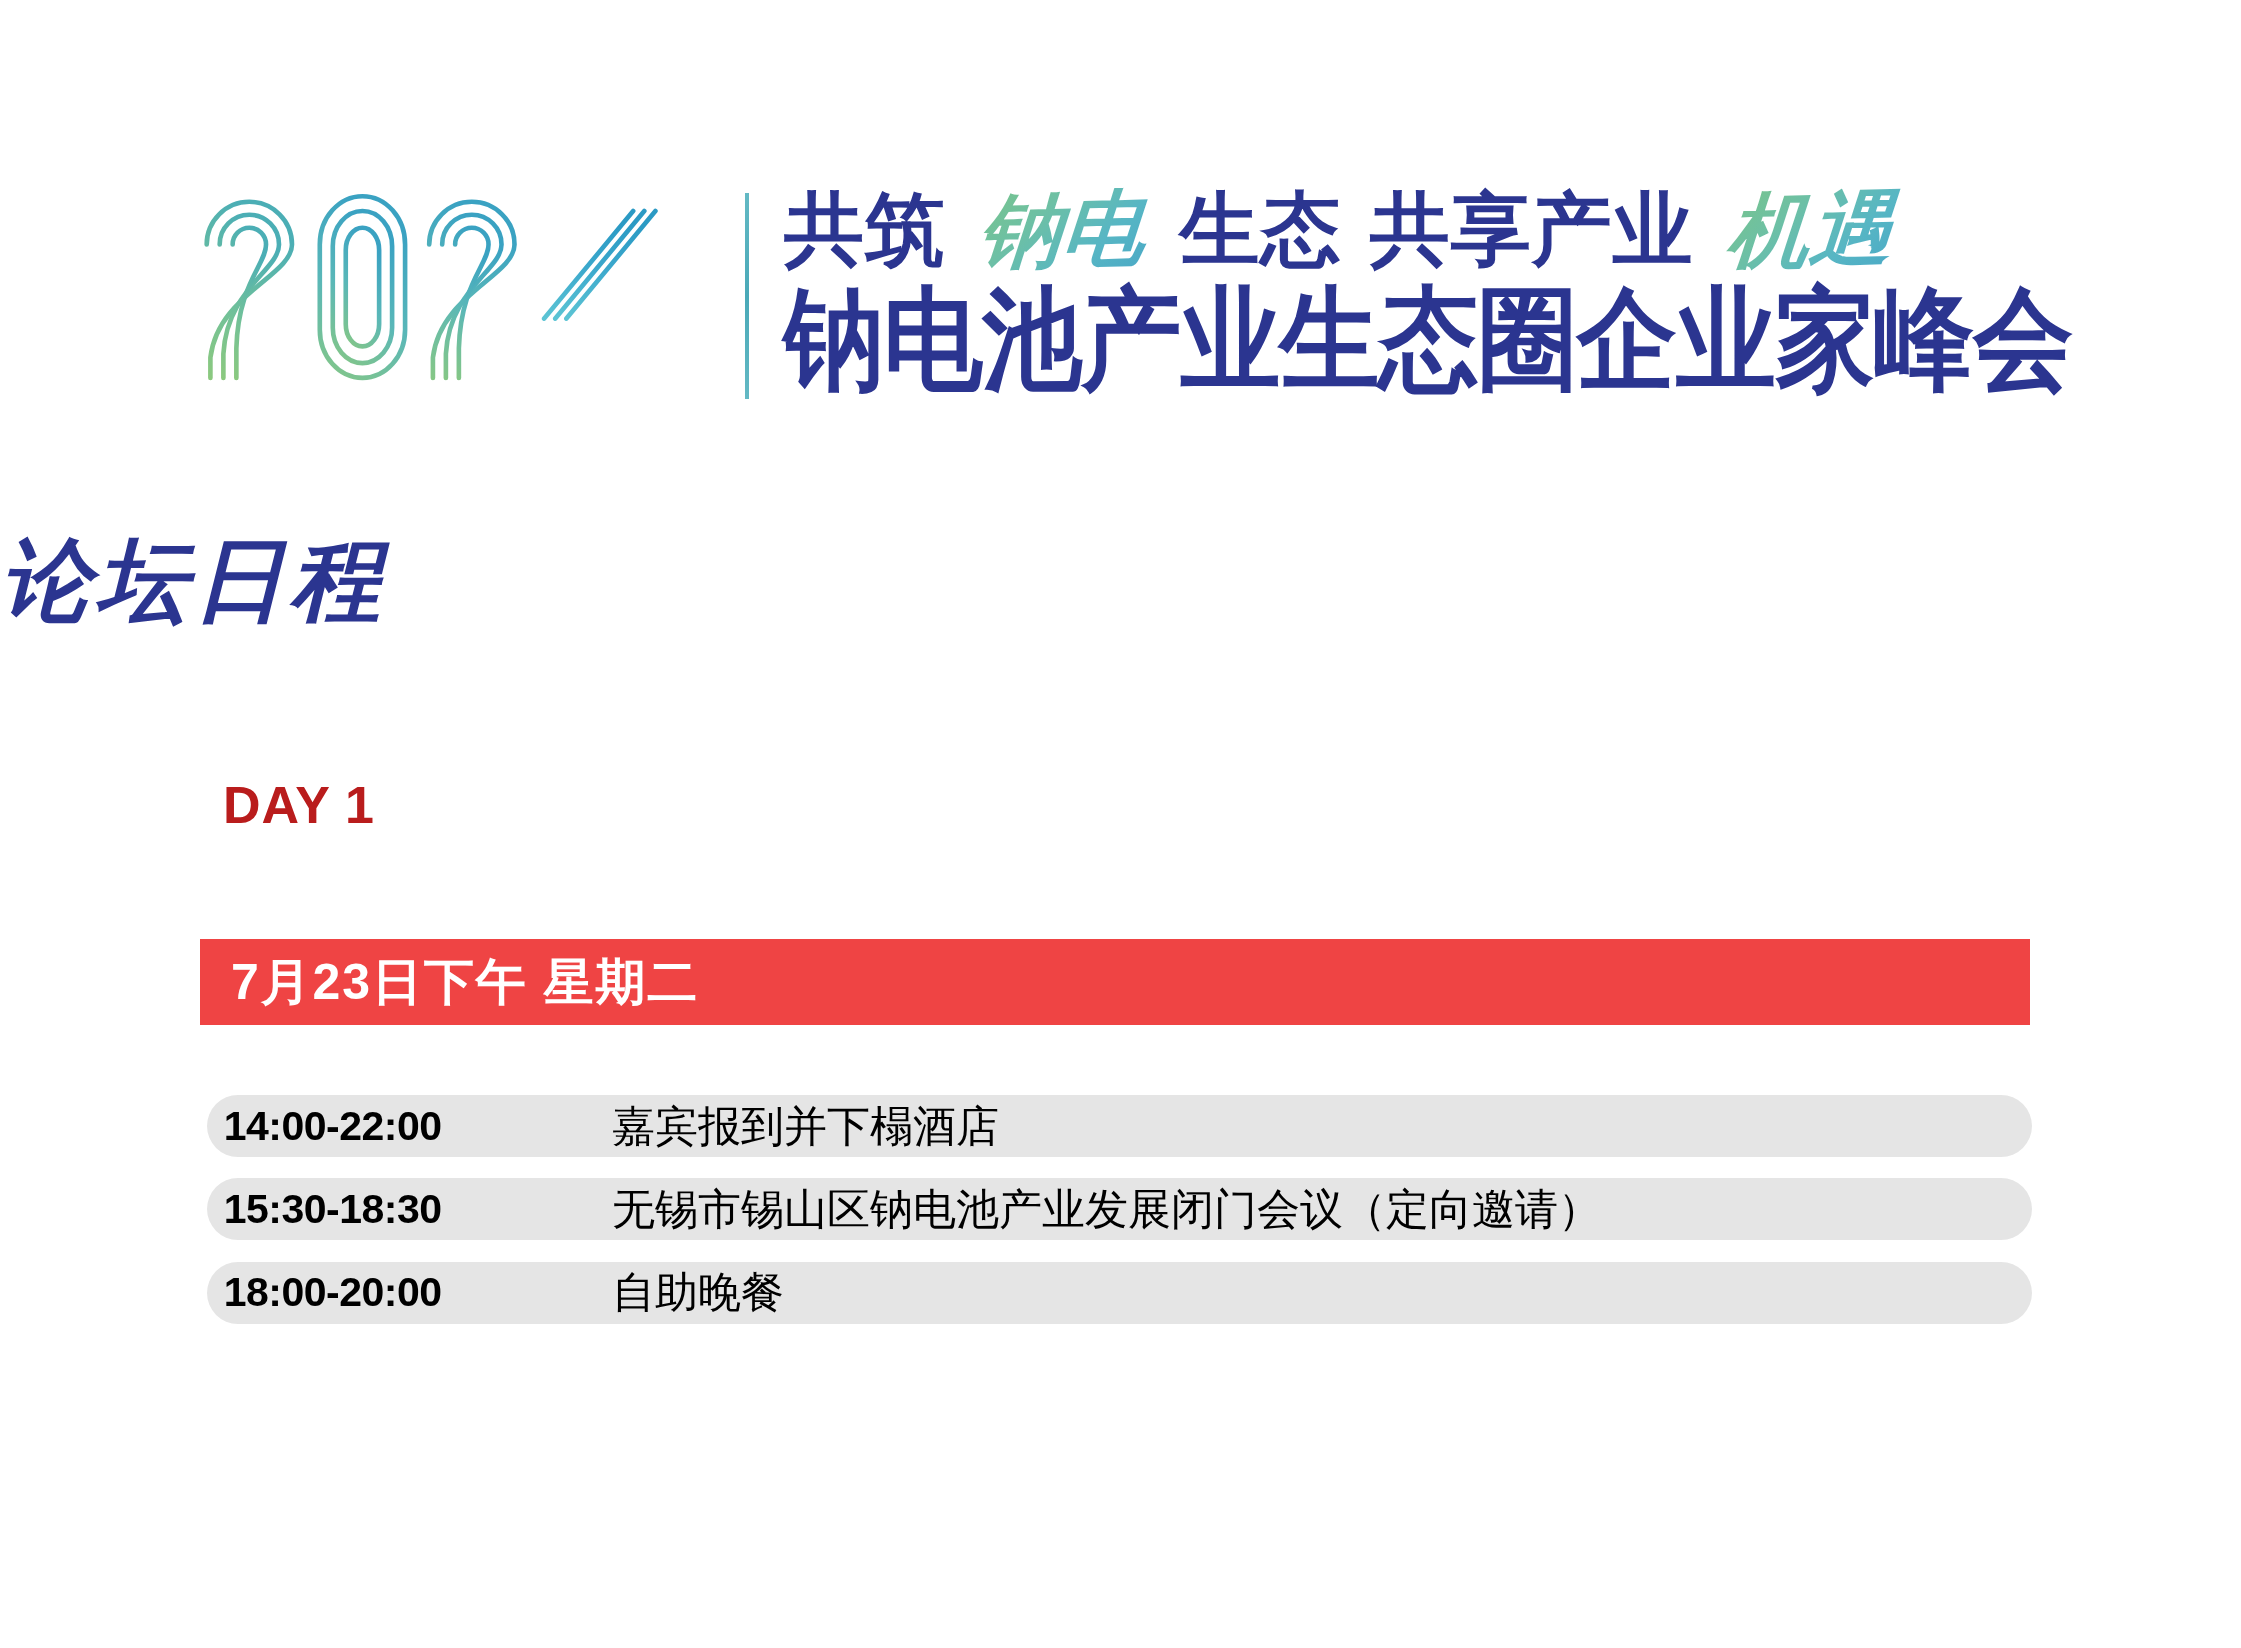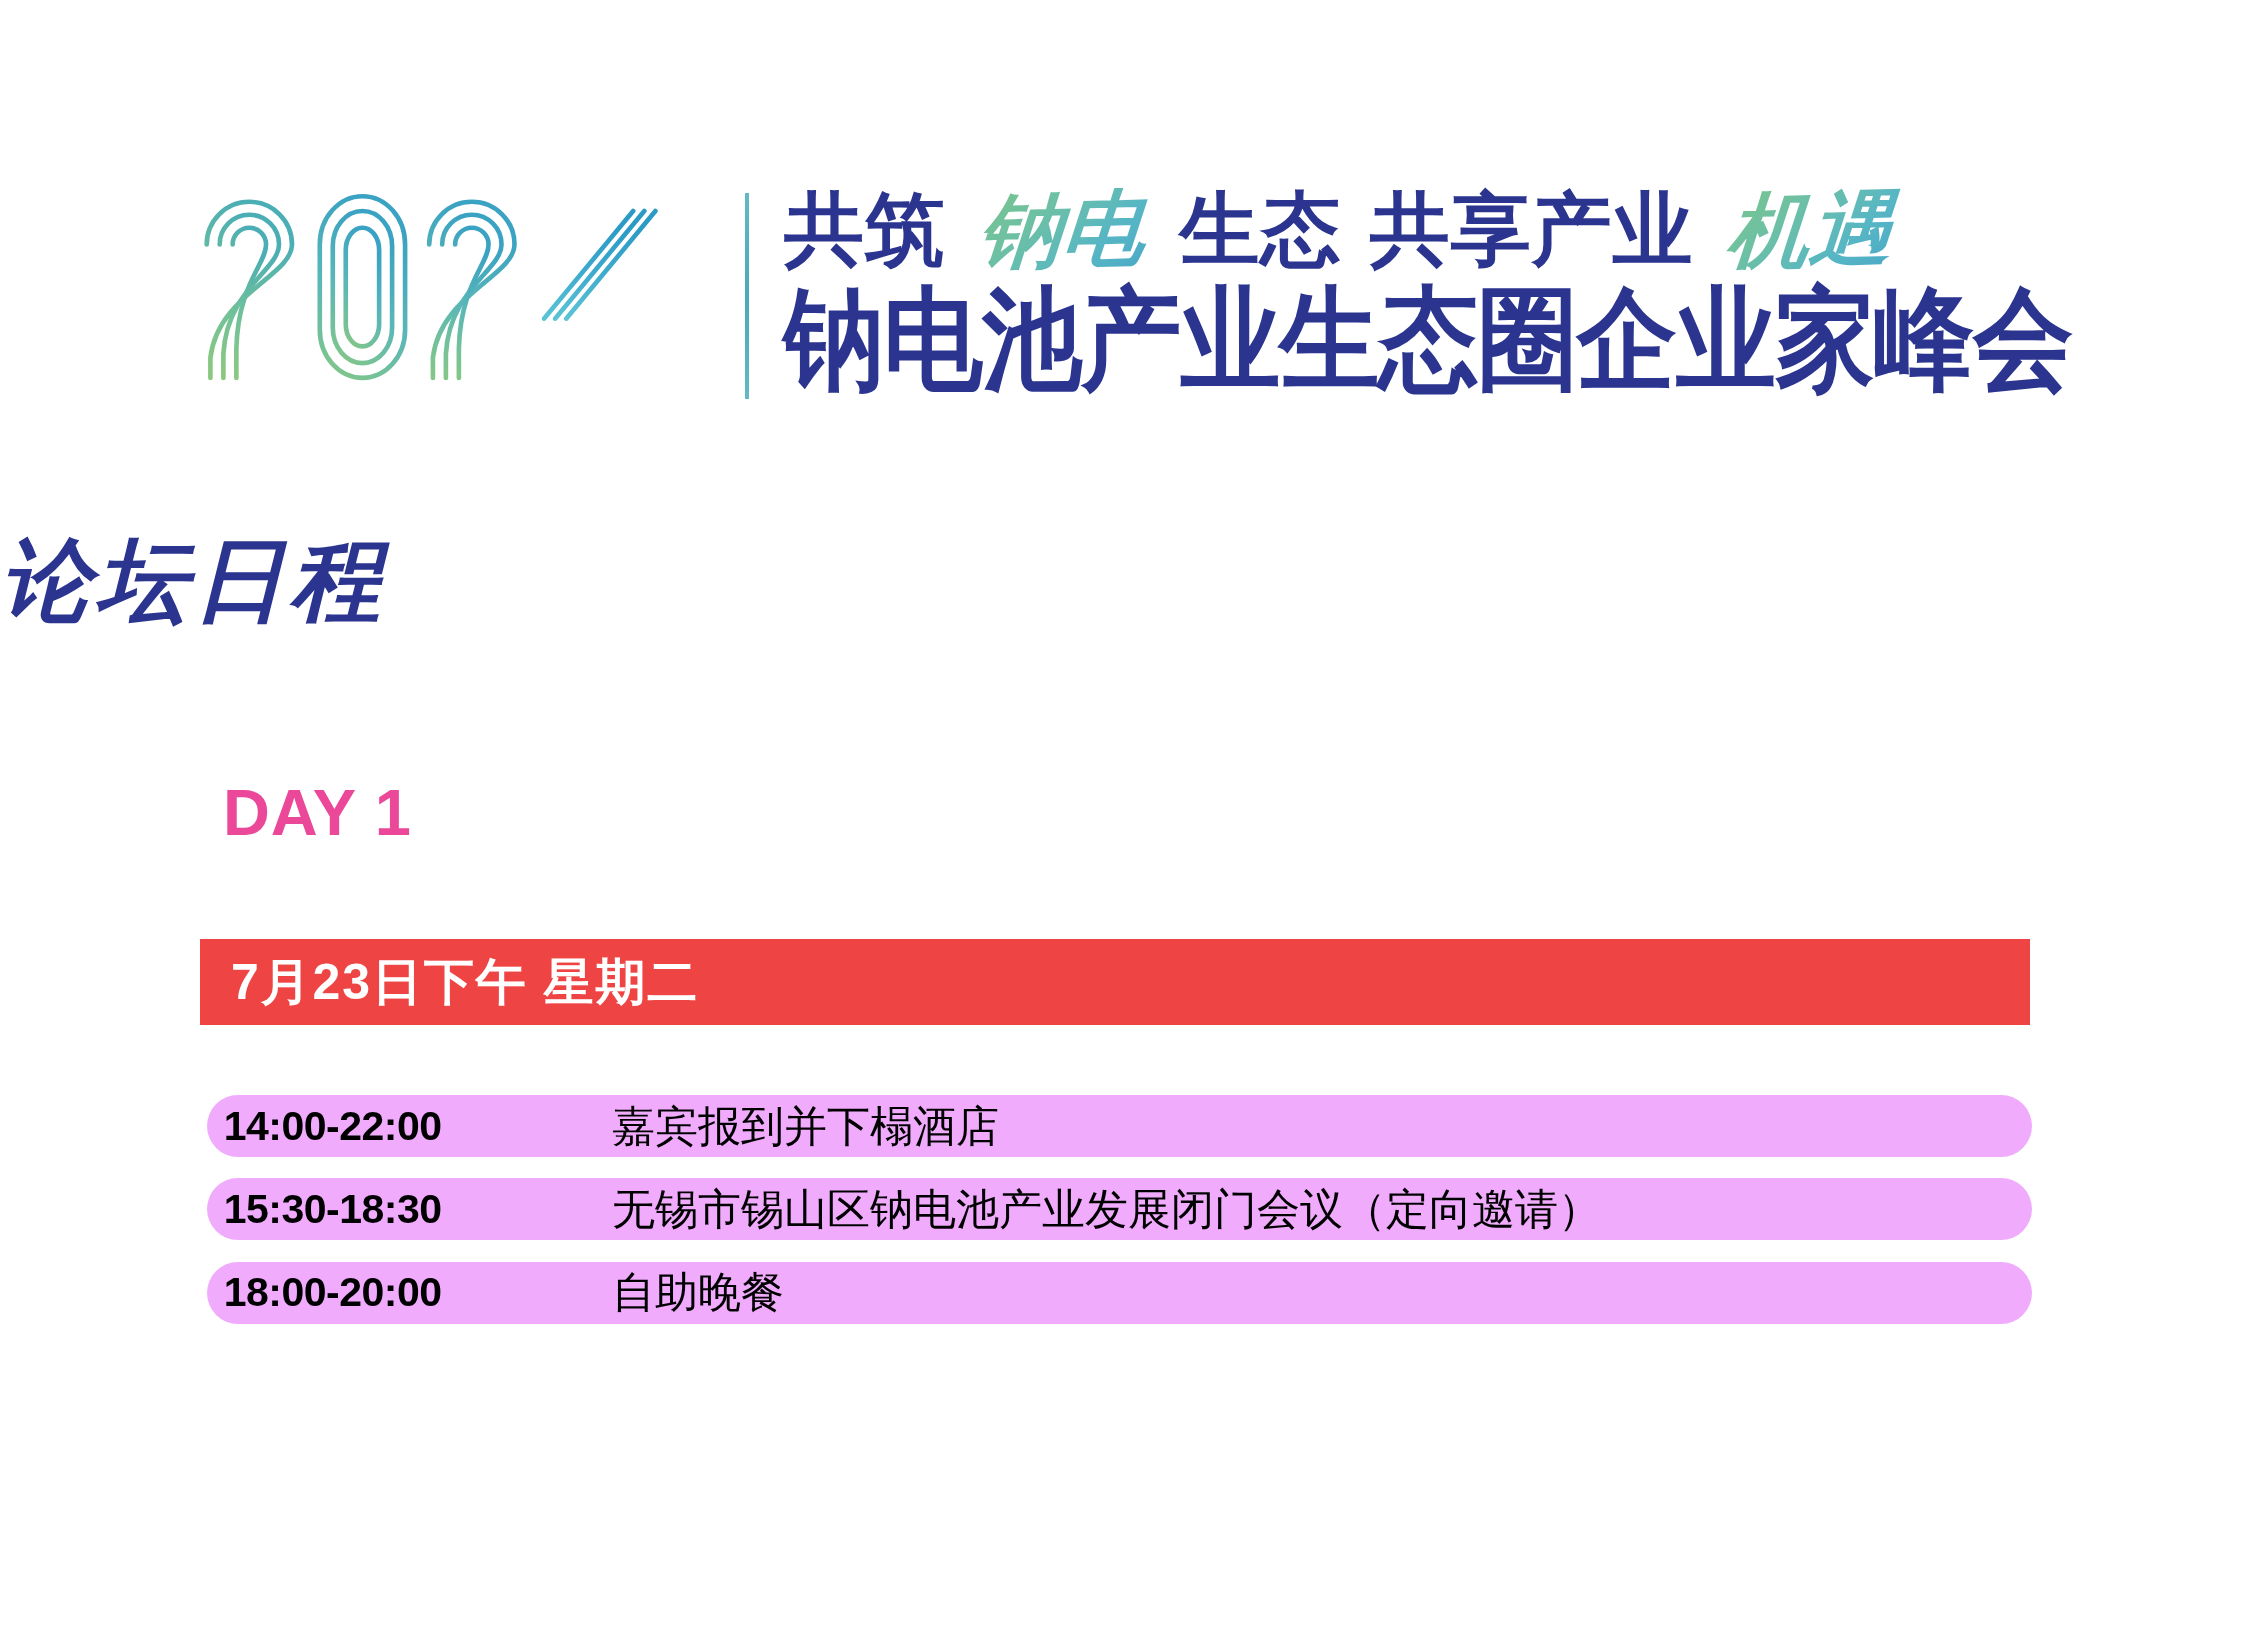--- a/index.html
+++ b/index.html
@@ -91,23 +91,23 @@
     font-style:italic;
     color:#2B3590;
     letter-spacing:5.6px;
     line-height:1.1;
   }
 
   
   #day-heading {
     position:absolute;
     left:223px; top:777px;
-    font-size:65px;
-    font-weight:bold;
-    color:#ec4899;
+    font-size:52px;
+    font-weight:bold;
+    color:#b91c1c;
     letter-spacing:0.9px;
     line-height:1.1;
   }
 
   
   #date-banner {
     position:absolute;
     left:200px; top:939px;
     width:1830px; height:86px;
     background:#ef4444;
@@ -125,21 +125,21 @@
   
   #schedule {
     position:absolute;
     left:207px; top:1095px;
     width:1825px;
   }
   .sched-row {
     position:relative;
     width:1825px;
     height:62px;
-    background:#f0abfc;
+    background:#e5e5e5;
     margin-bottom:21.3px;
     display:flex;
     align-items:center;
     border-radius:31px;
   }
   .sched-time {
     position:absolute;
     left:16.7px;
     font-size:41px;
     font-weight:bold;

